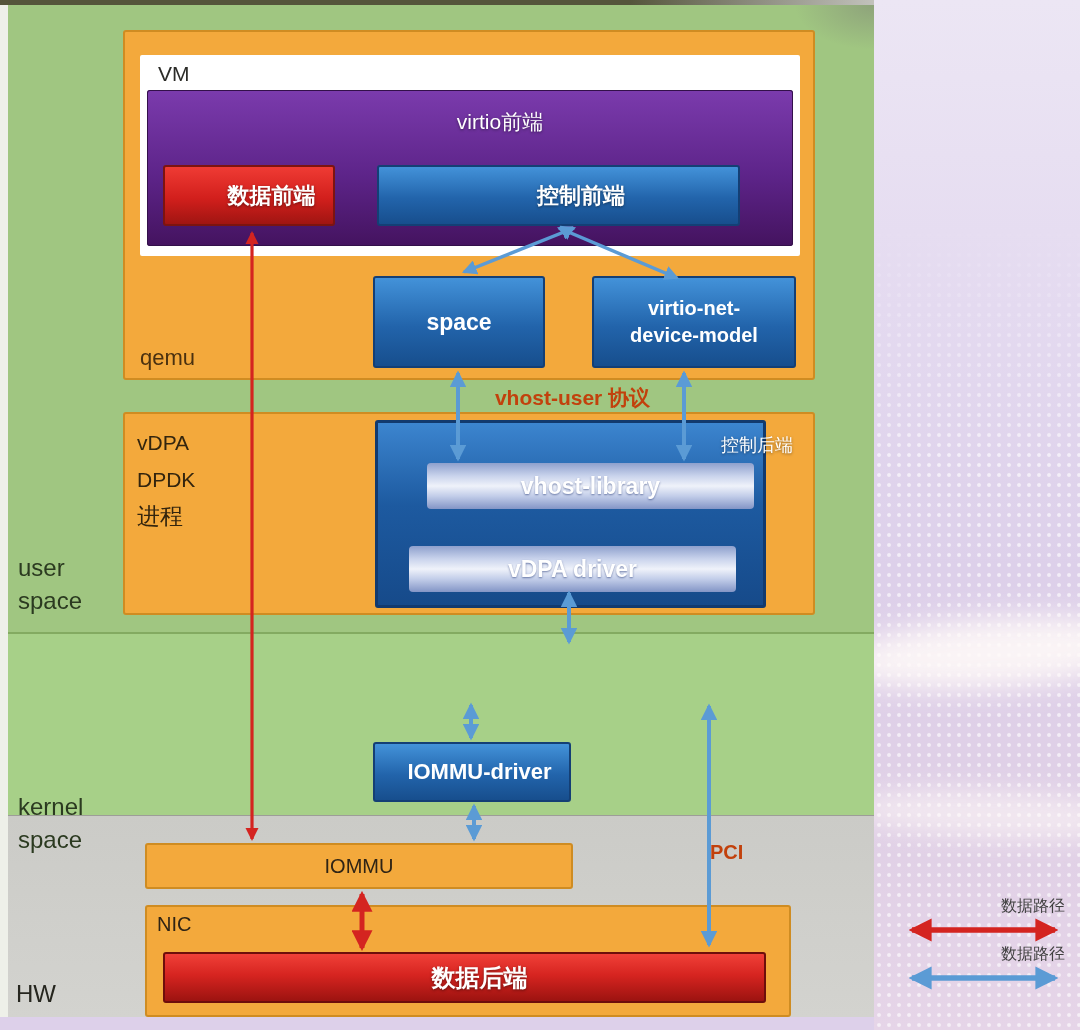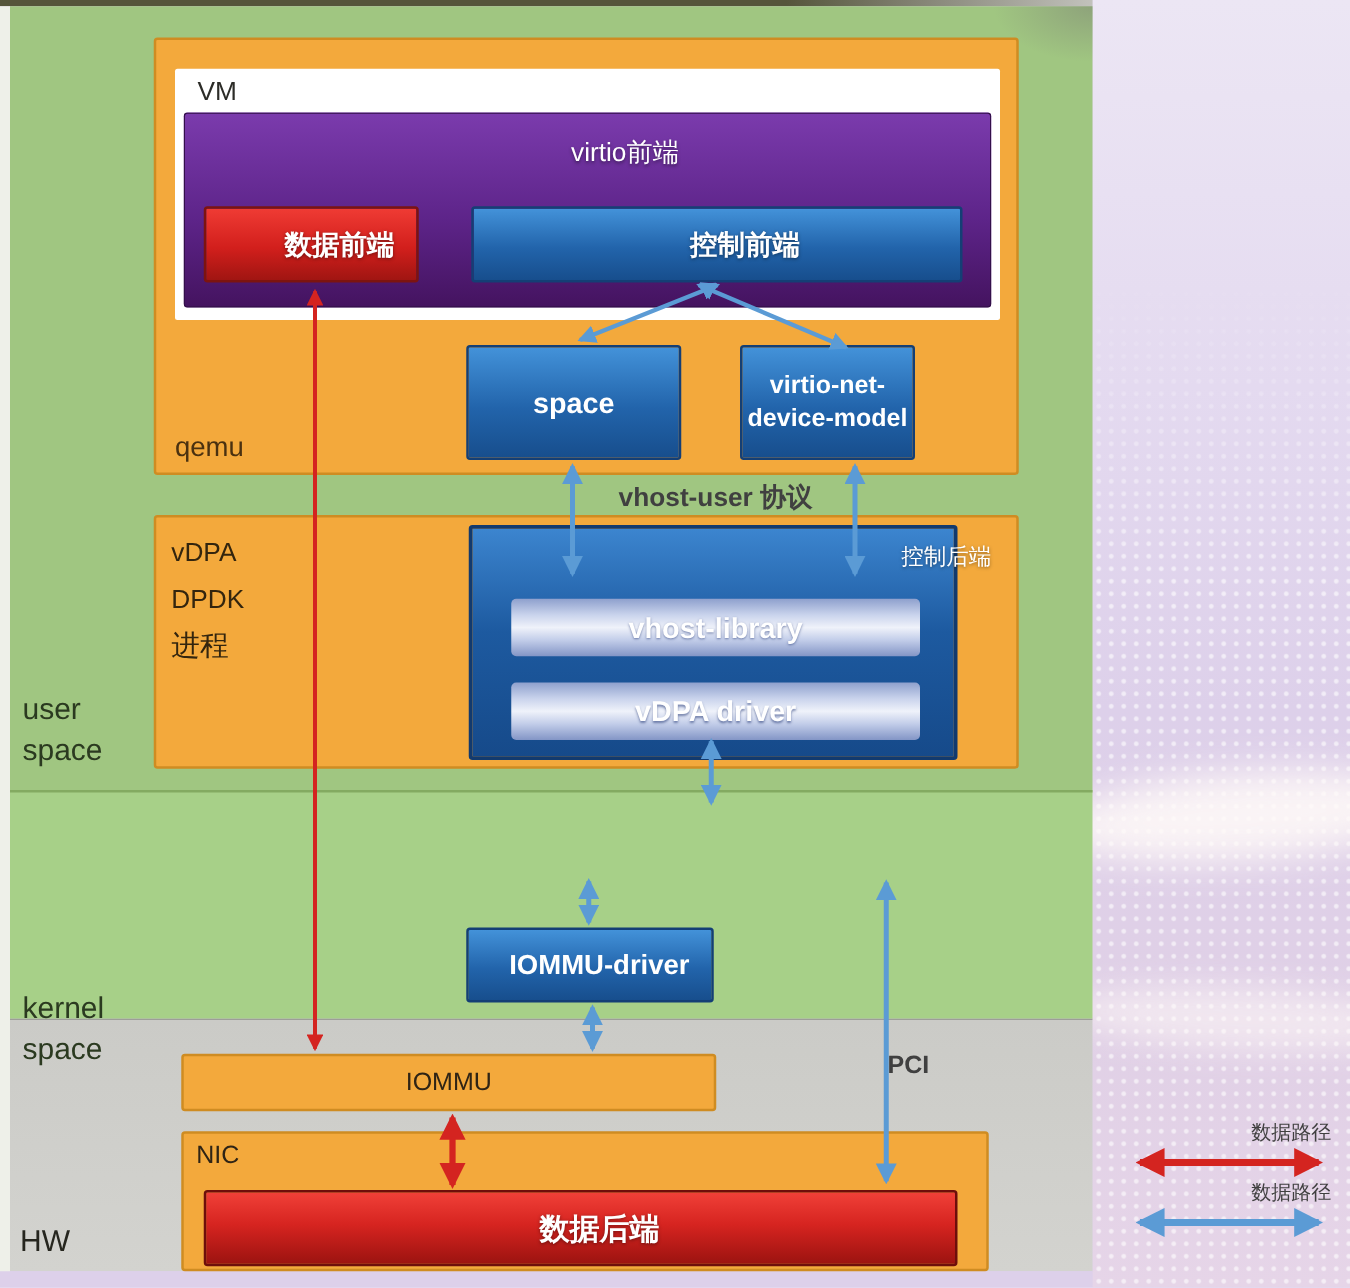--- a/index.html
+++ b/index.html
@@ -48,53 +48,53 @@
   .iommu-box{left:145px;top:843px;width:428px;height:46px;}
   .nic-box{left:145px;top:905px;width:646px;height:112px;}
   
   .vm-box{left:140px;top:55px;width:660px;height:201px;background:#ffffff;border-radius:2px;}
   .virtio-fe{left:147px;top:90px;width:646px;height:156px;border-radius:3px;
     background:linear-gradient(180deg,#7b3bad 0%,#5d2489 55%,#44135f 100%);
     box-shadow:inset 0 0 0 1px #33104a;}
   
   .blue{background:linear-gradient(180deg,#4392d9 0%,#2264ab 55%,#174e8d 100%);
     border:2px solid #143f75;border-radius:3px;color:#fff;}
-  .ctrl-fe{left:377px;top:165px;width:393px;height:61px;}
+  .ctrl-fe{left:377px;top:165px;width:363px;height:61px;}
   .data-fe{left:163px;top:165px;width:172px;height:61px;
     background:linear-gradient(180deg,#ef3b34 0%,#d21f1c 55%,#a01512 100%);
     border:2px solid #7c1410;border-radius:3px;color:#fff;}
   .vmmu{left:373px;top:276px;width:172px;height:92px;}
-  .vnet{left:592px;top:276px;width:140px;height:92px;}
+  .vnet{left:592px;top:276px;width:204px;height:92px;}
   .ctrl-be{left:375px;top:420px;width:391px;height:188px;
     background:linear-gradient(180deg,#3c85cf 0%,#1d5aa0 45%,#164a8a 100%);
     border:3px solid #123a6e;border-radius:3px;color:#fff;}
   .vfio{left:373px;top:646px;width:395px;height:55px;}
   .iommu-driver{left:373px;top:742px;width:198px;height:60px;}
   .pill{position:absolute;left:31px;width:327px;height:46px;border-radius:4px;
     background:linear-gradient(180deg,#8ea0cd 0%,#c9d3ec 28%,#eff2fa 50%,#c2cde9 72%,#8395c6 100%);
     display:flex;align-items:center;justify-content:center;}
-  .pill1{top:56px;} .pill2{top:123px;}
-  .data-be{left:163px;top:952px;width:603px;height:61px;
+  .pill1{top:40px;margin-left:18px;} .pill2{top:123px;}
+  .data-be{left:163px;top:952px;width:603px;height:51px;
     background:linear-gradient(180deg,#f04038 0%,#d62420 45%,#9c1310 100%);
     border:2px solid #6e0e0b;border-radius:3px;color:#fff;}
   
   .center{display:flex;align-items:center;justify-content:center;text-align:center;}
   .cn-shadow{text-shadow:0 1px 3px rgba(0,0,0,.45);margin-left:30px;}
   .vm-label{left:158px;top:62px;font-size:21px;color:#2c2c28;}
   .virtio-title{left:147px;top:108px;width:646px;text-align:center;color:#fff;font-size:21px;}
   .qemu-label{left:140px;top:345px;font-size:22px;color:#4a3110;}
   .vdpa-label{left:137px;top:424px;line-height:37px;font-size:21px;color:#33250e;}
   .vdpa-label .cjk{font-size:23px;}
   .region-label{font-size:24px;color:#2b3a20;line-height:33px;}
   .usr-label{left:18px;top:551px;}
   .krn-label{left:18px;top:778px;margin-top:12px;}
   .hw-label{left:16px;top:980px;font-size:24px;color:#26261f;}
   .nic-label{left:157px;top:913px;font-size:20px;color:#2f2415;}
   .iommu-label{left:145px;top:843px;width:428px;height:46px;font-size:20px;color:#2f2415;}
-  .blue-note{color:#404040;font-weight:bold;}
+  .blue-note{color:#c2410c;font-weight:bold;}
   .vhostuser-label{left:470px;top:384px;width:205px;text-align:center;font-size:21px;}
   .pci-label{left:710px;top:841px;font-size:20px;}
   .box-title{font-size:22px;font-weight:bold;padding-left:15px;}
   .vmmu-title{font-size:23px;font-weight:bold;}
   .vnet-title{font-size:20px;font-weight:bold;line-height:27px;}
   .ctrlbe-title{position:absolute;left:0;top:10px;width:100%;text-align:right;font-size:18px;}
   .pill-text{color:#fff;font-size:23px;font-weight:bold;text-shadow:0 1px 2px rgba(40,60,120,.6);}
   .databe-title{font-size:24px;font-weight:bold;}
   
   .legend-text{width:160px;text-align:right;font-size:16px;color:#404040;}

